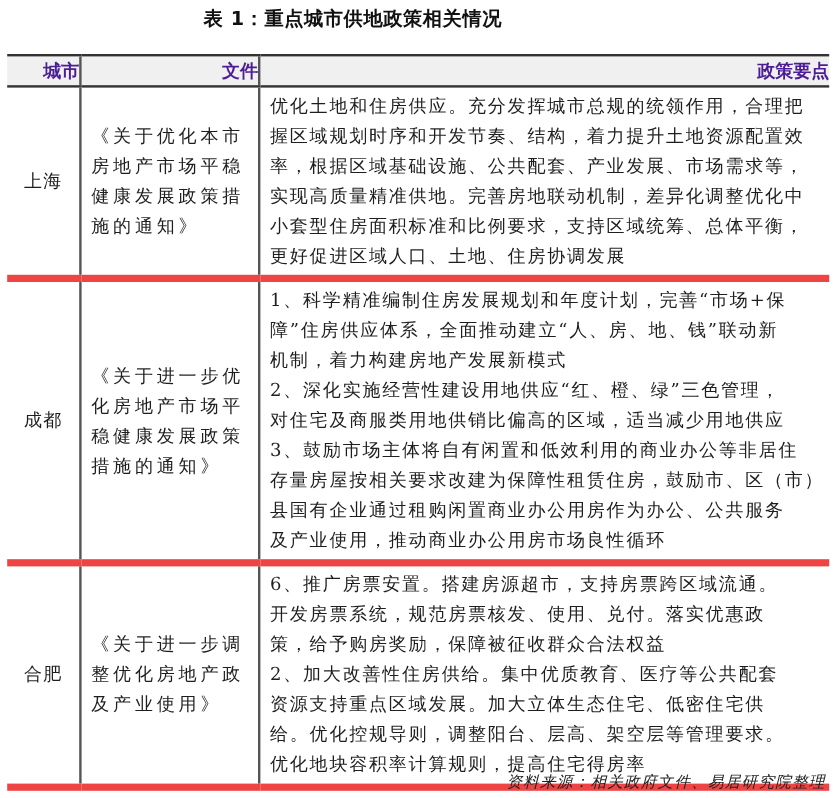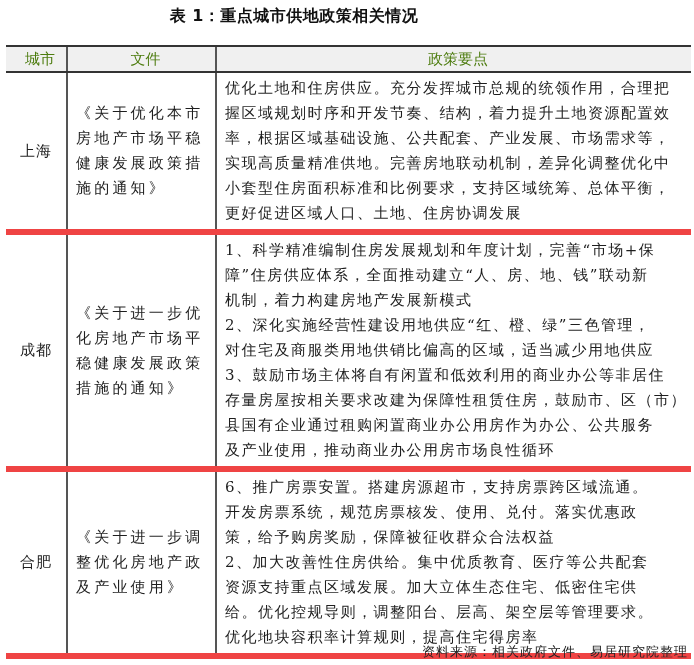--- a/index.html
+++ b/index.html
@@ -36,28 +36,28 @@
       table-layout: fixed;
       font-size: 15px;
     }
     table.policy col.c-city { width: 61px; }
     table.policy col.c-doc { width: 149px; }
     table.policy col.c-pts { width: 475px; }
     table.policy thead tr {
       background: #f0f0f0;
     }
     table.policy th {
-      font-weight: normal;
-      text-align: center;
+      font-weight: bold;
+      text-align: right;
       height: 24px;
       padding: 0 0 0 8px;
       border-top: 2px solid #333;
       border-bottom: 2px solid #333;
       font-size: 15px;
-      color: #4d7c0f;
+      color: #4c1d95;
     }
     table.policy th + th,
     table.policy td + td {
       border-left: 2px solid #555;
     }
     table.policy td {
       vertical-align: middle;
       border-bottom: 6px solid #ef4444;
       line-height: 25px;
       color: #1e1e1e;
@@ -81,20 +81,21 @@
       display: block;
       white-space: nowrap;
     }
     .source {
       position: absolute;
       right: 6px;
       top: 643px;
       font-size: 13px;
       letter-spacing: 1px;
       color: #222;
+      font-style: italic;
     }
   </style>
 </head>
 <body>
 
 <div class="title">表 1：重点城市供地政策相关情况</div>
 
 <table class="policy">
   <colgroup>
     <col class="c-city">

